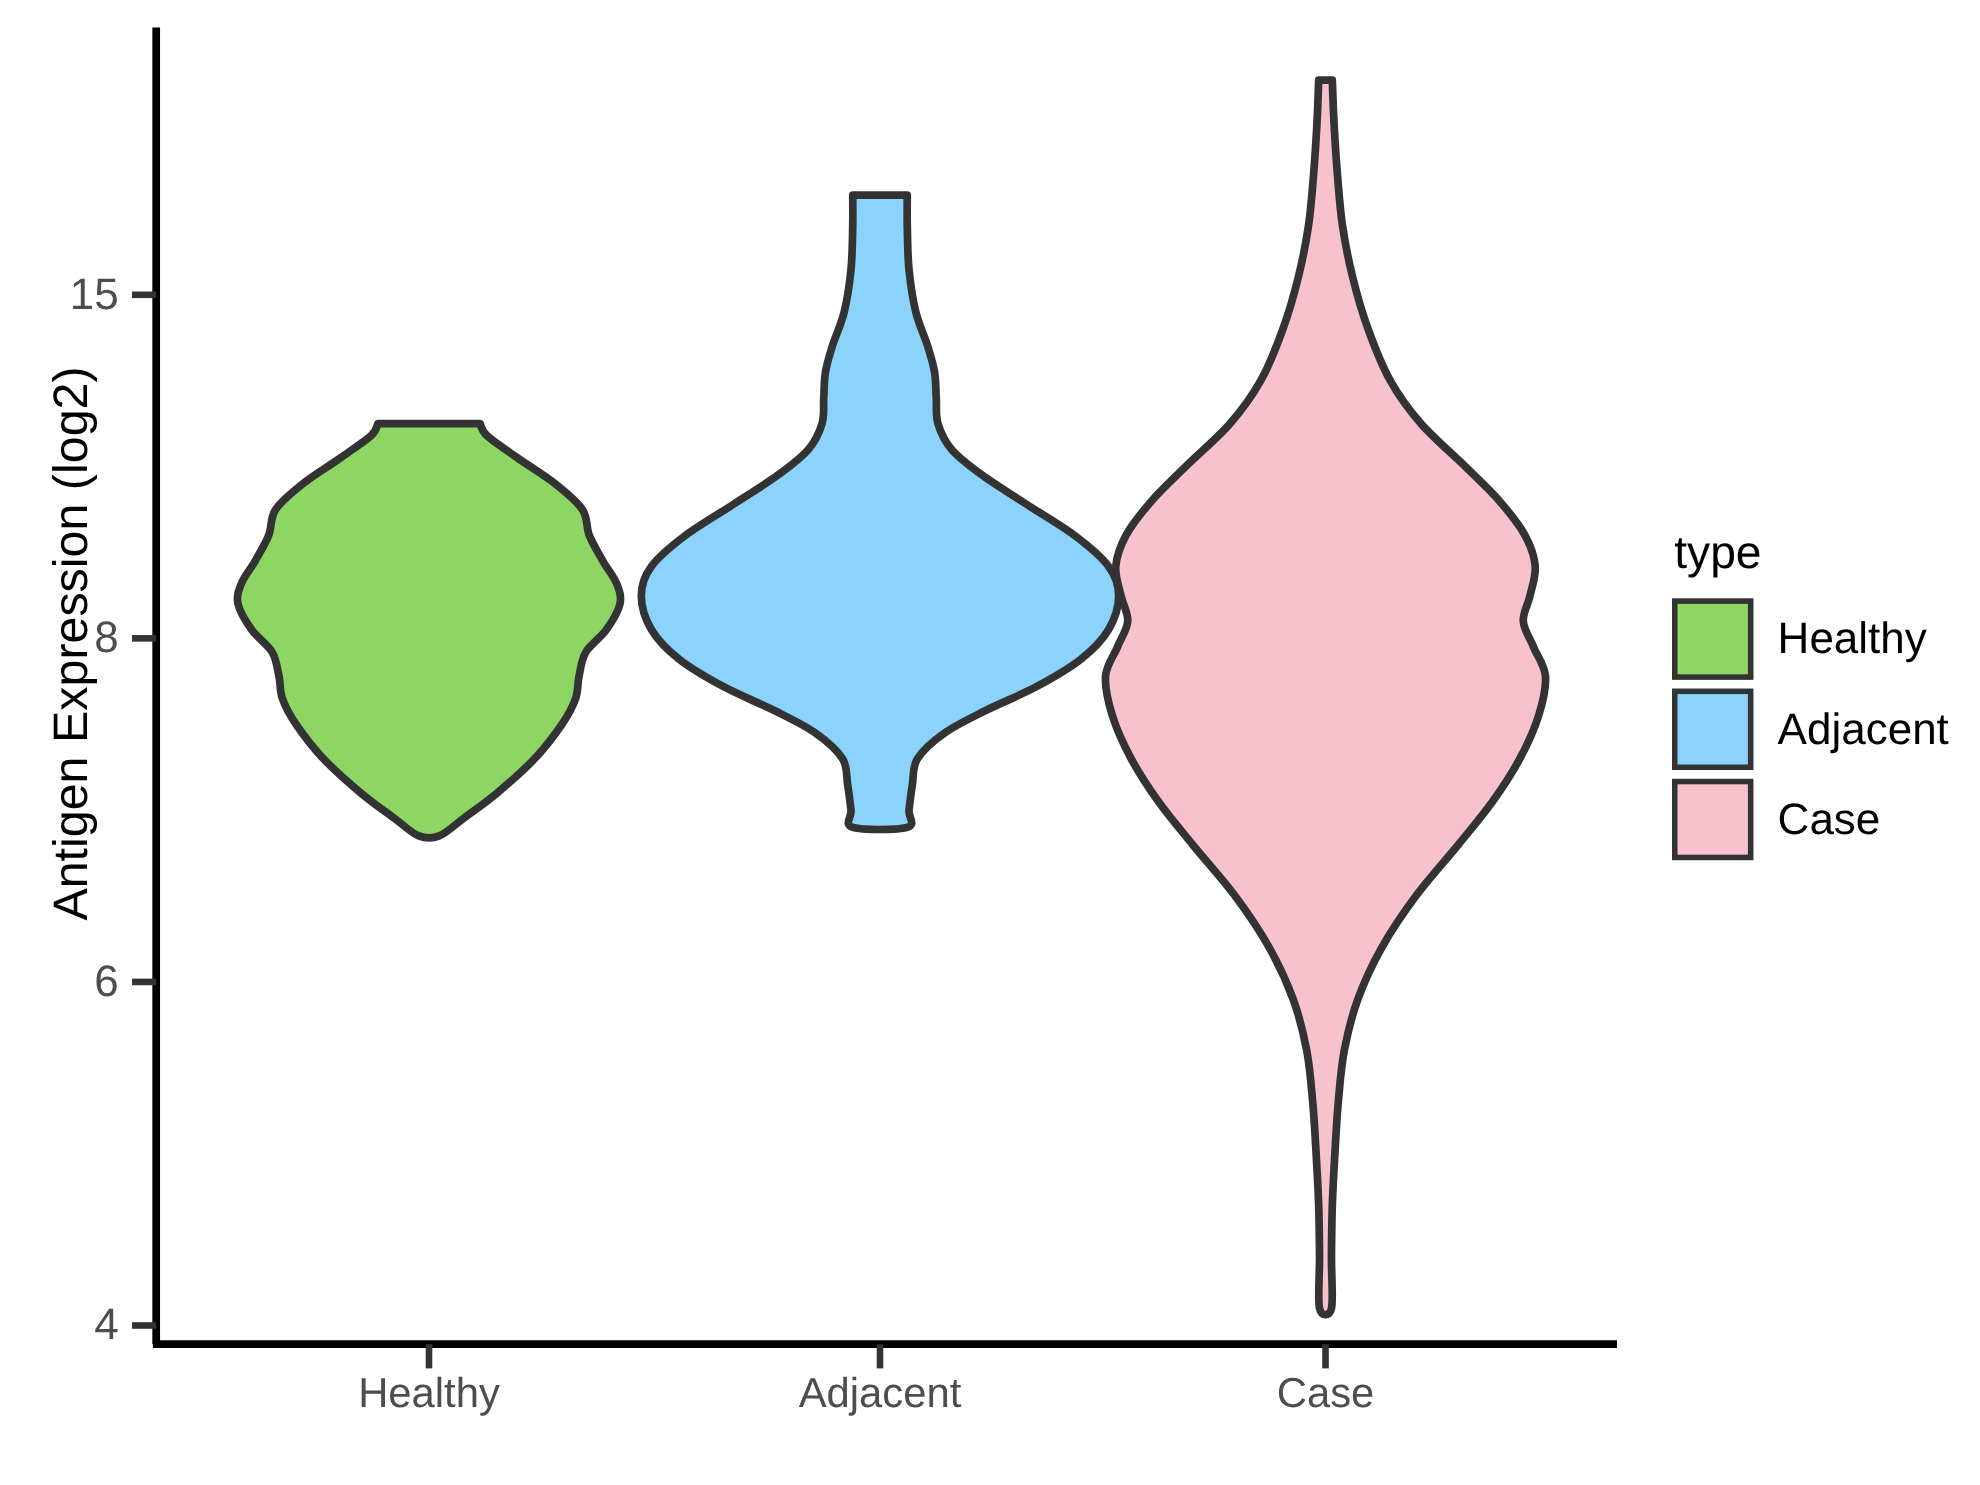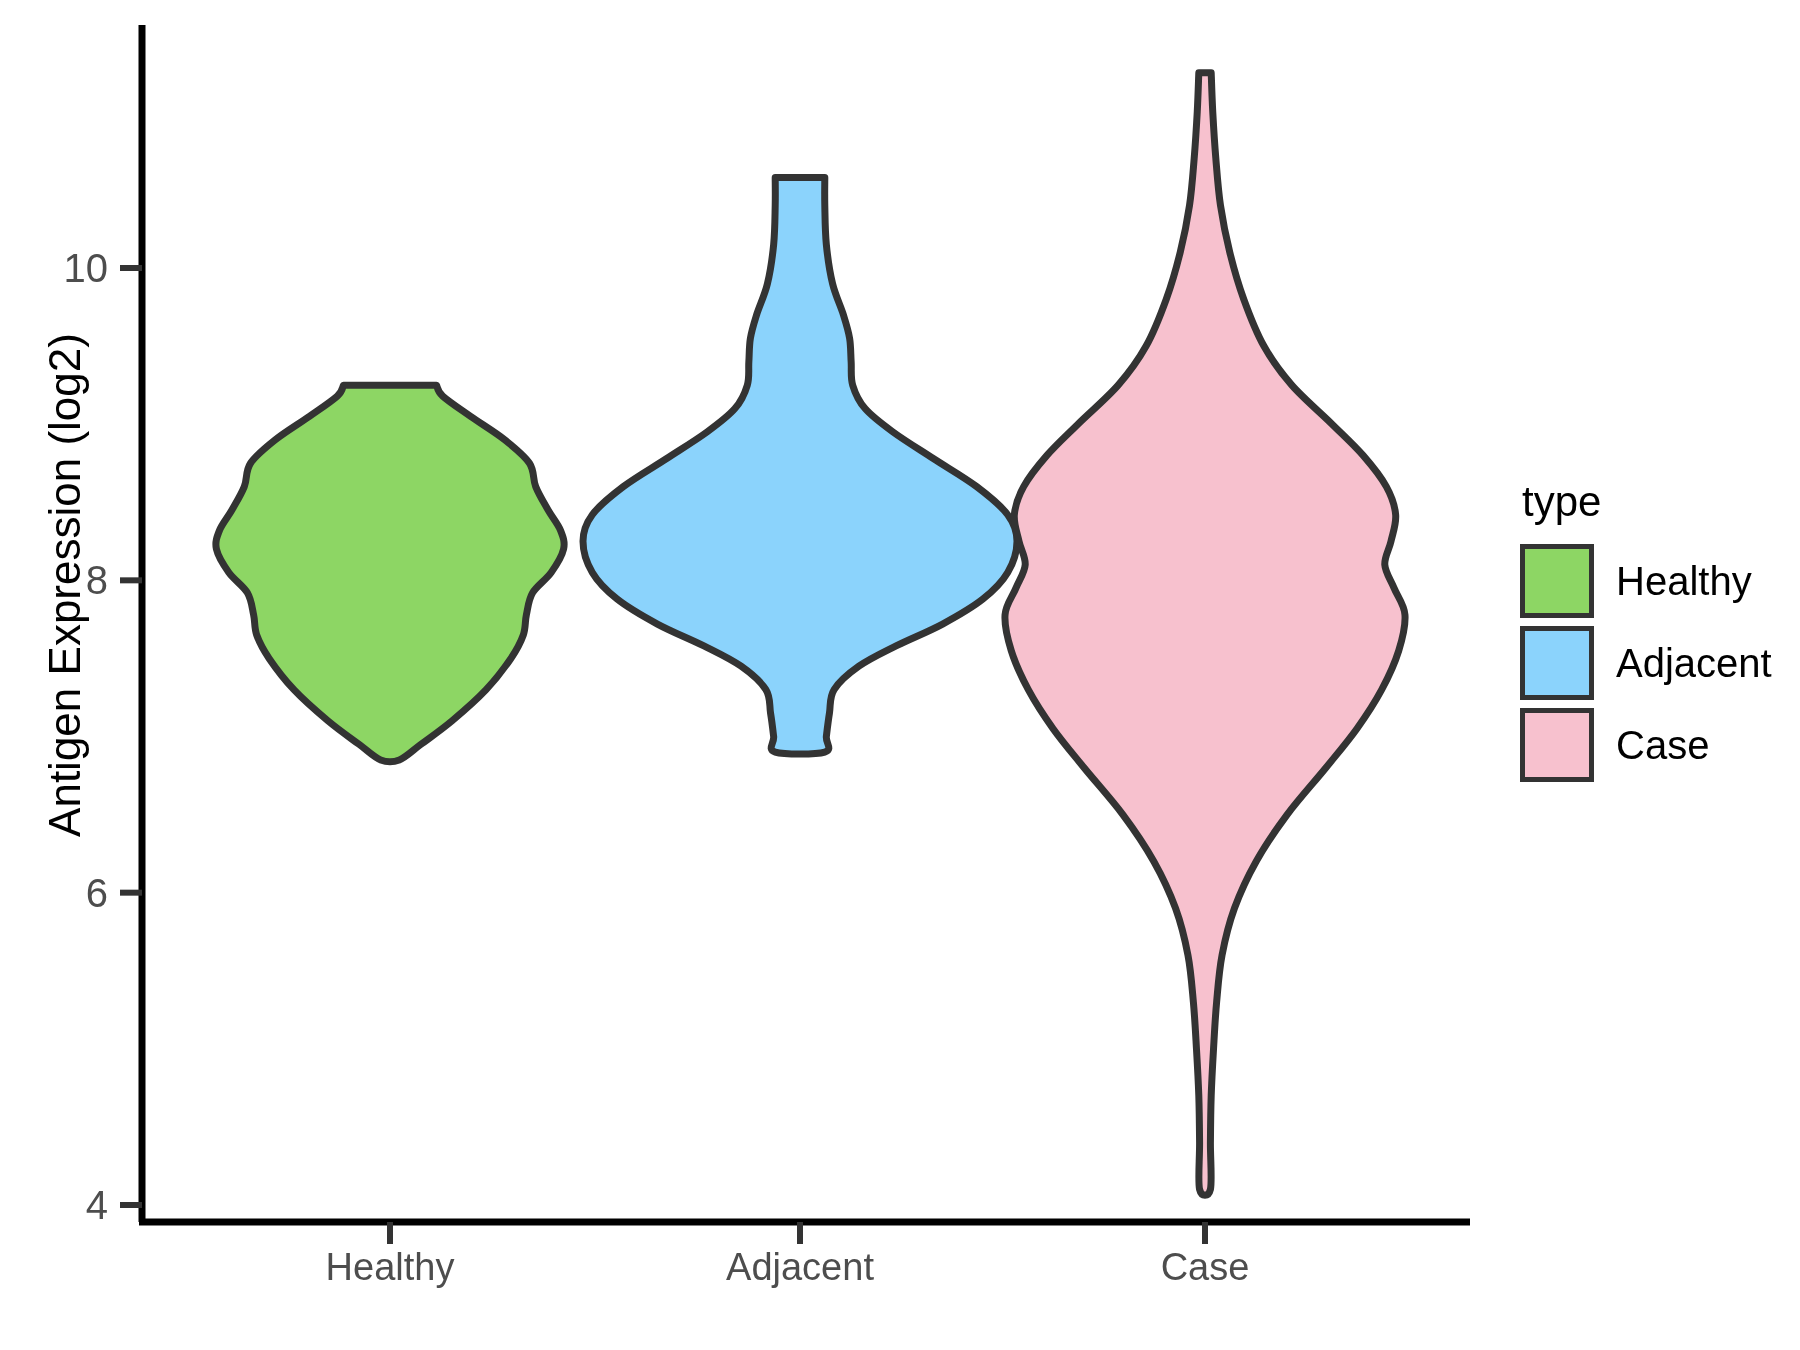--- a/index.html
+++ b/index.html
@@ -105,21 +105,21 @@
           <line x1="390" x2="390" y1="1222" y2="1244" stroke="#333333" stroke-width="6"></line>
           <line x1="800" x2="800" y1="1222" y2="1244" stroke="#333333" stroke-width="6"></line>
           <line x1="1205" x2="1205" y1="1222" y2="1244" stroke="#333333" stroke-width="6"></line>
         </g>
     </g>
   </svg>
 
   <div class="axis-title-y">Antigen Expression (log2)</div>
 
   <div id="y-tick-labels">
-      <div class="ytick-label" style="top: 268px; left: 0px; width: 108px;">10</div>
+      <div class="ytick-label" style="top: 268px; left: 0px; width: 108px;">15</div>
       <div class="ytick-label" style="top: 580.333px; left: 0px; width: 108px;">8</div>
       <div class="ytick-label" style="top: 892.667px; left: 0px; width: 108px;">6</div>
       <div class="ytick-label" style="top: 1205px; left: 0px; width: 108px;">4</div>
     </div>
   <div id="x-tick-labels">
       <div class="xtick-label" style="left: 390px;">Healthy</div>
       <div class="xtick-label" style="left: 800px;">Adjacent</div>
       <div class="xtick-label" style="left: 1205px;">Case</div>
     </div>
 

